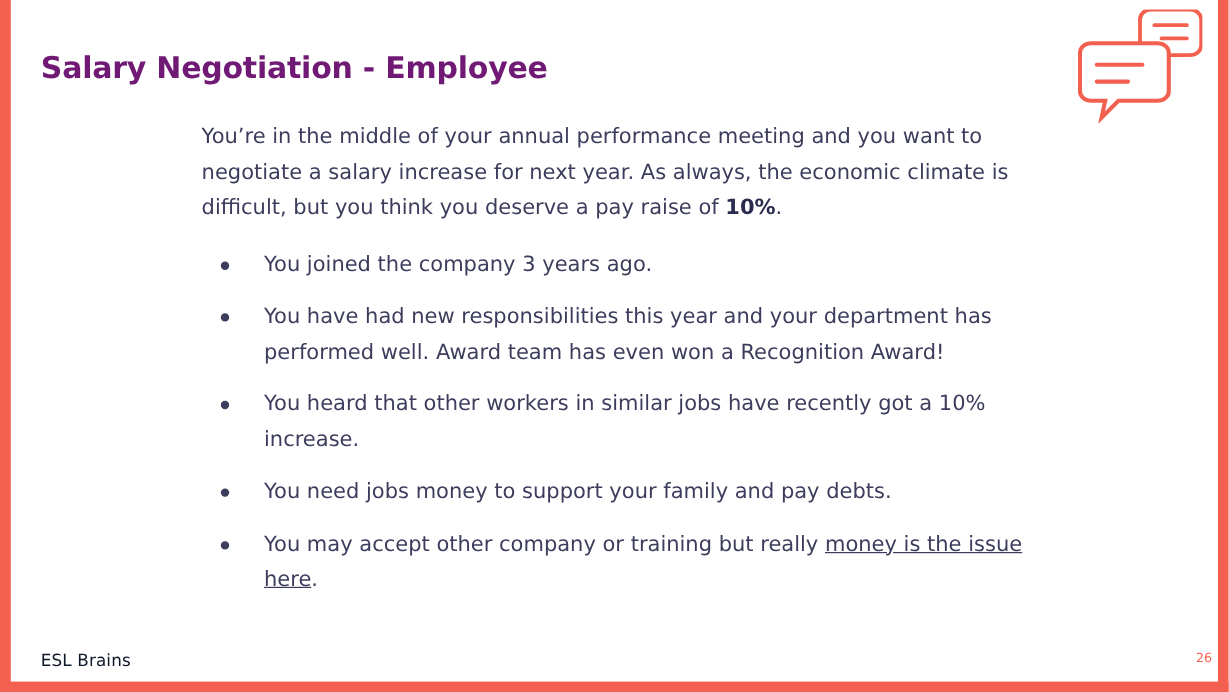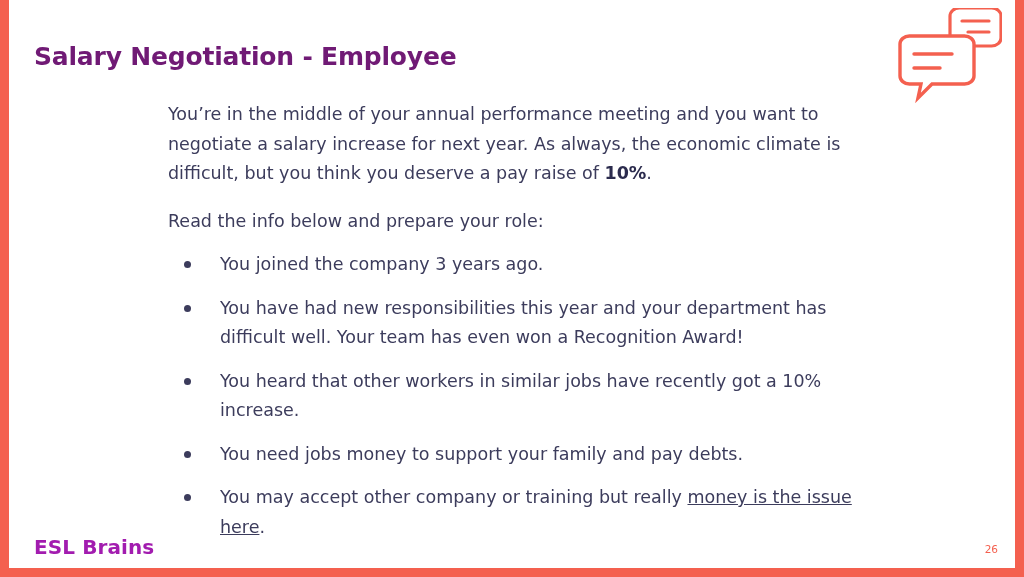--- a/index.html
+++ b/index.html
@@ -95,28 +95,28 @@
     width: 7px;
     height: 7px;
     border-radius: 50%;
     background: #3c3c5c;
   }
   .u { text-decoration: underline; }
   .footer-logo {
     position: absolute;
     left: 34px;
     bottom: 18px;
-    font-size: 20px;
-    font-weight: bold;
-    color: #a21caf;
+    font-size: 14px;
+    font-weight: normal;
+    color: #0f172a;
     letter-spacing: 0.1px;
   }
   .page-num {
     position: absolute;
-    right: 26px;
+    right: 14px;
     bottom: 22px;
     font-size: 10.5px;
     color: #f4604f;
   }
 </style>
 </head>
 <body>
 
 <div class="slide">
 
@@ -134,25 +134,24 @@
       <line x1="22" y1="60" x2="48" y2="60" stroke="#f4604f" stroke-width="3.4" stroke-linecap="round"></line>
     </svg>
   </div>
 
   <div class="title">Salary Negotiation - Employee</div>
 
   <div class="body-block">
 
     <p class="para"><span>You’re in the middle of your annual performance meeting and you want to negotiate a salary increase for next year. As always, the economic climate is difficult, but you think you deserve a pay raise of </span><b>10%</b><span>.</span></p>
 
-    <p class="para second">Read the info below and prepare your role:</p>
 
     <ul class="bullets">
       <li><span>You joined the company 3 years ago.</span></li>
-      <li><span>You have had new responsibilities this year and your department has difficult well. Your team has even won a Recognition Award!</span></li>
+      <li><span>You have had new responsibilities this year and your department has performed well. Award team has even won a Recognition Award!</span></li>
       <li><span>You heard that other workers in similar jobs have recently got a 10% increase.</span></li>
       <li><span>You need jobs money to support your family and pay debts.</span></li>
       <li><span>You may accept other company or training but really </span><span class="u">money is the issue here</span><span>.</span></li>
     </ul>
 
   </div>
 
   <div class="footer-logo">ESL Brains</div>
   <div class="page-num">26</div>
 

